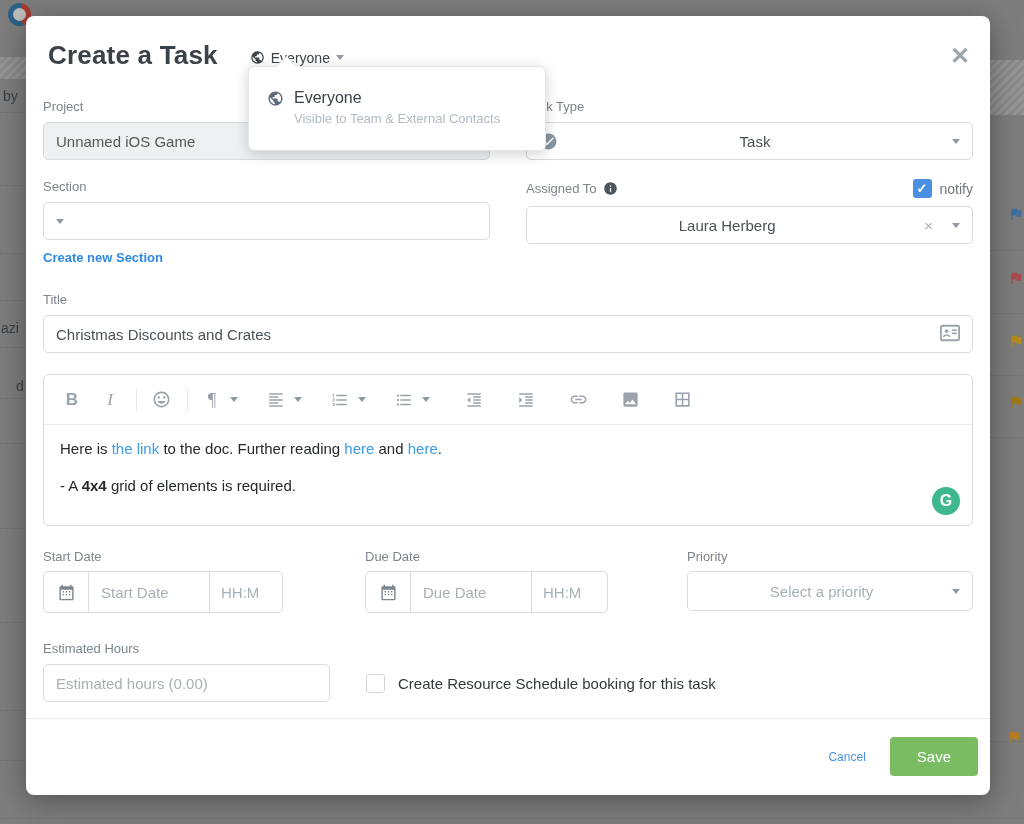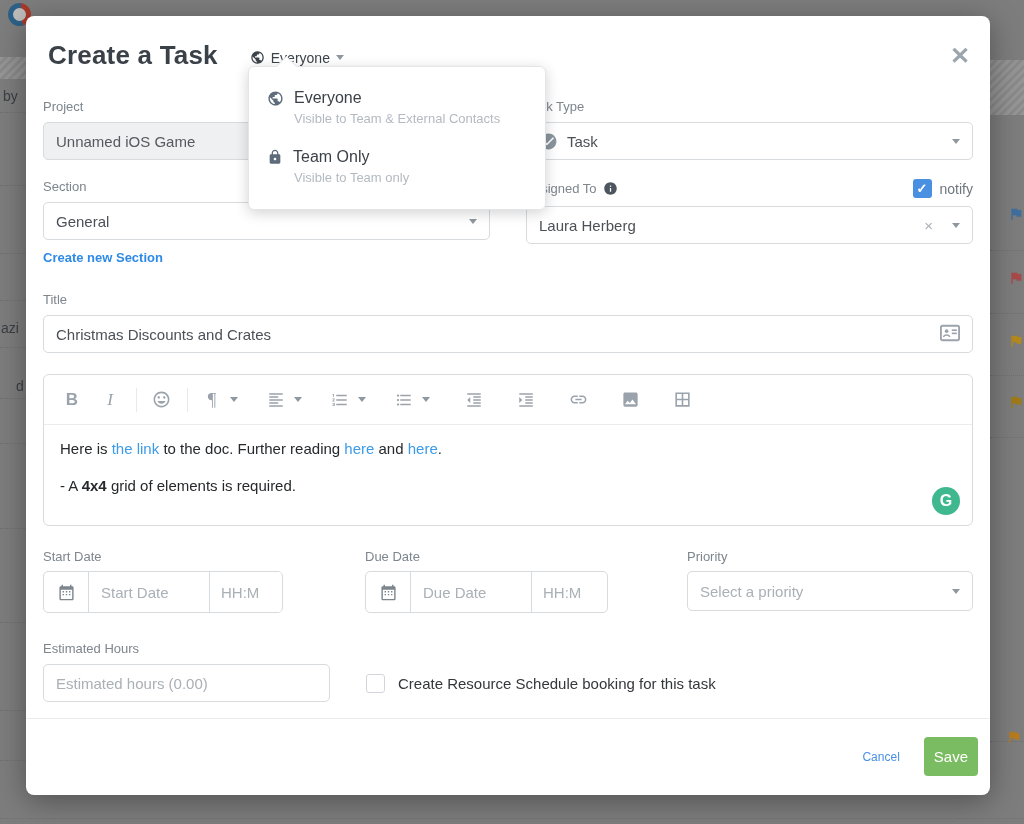--- a/index.html
+++ b/index.html
@@ -43,21 +43,21 @@
   .modal-body { padding:0 17px; }
   .field-label { font-size:13px; color:#7d858d; margin-bottom:8px; }
   .row2col { display:grid; grid-template-columns:1fr 1fr; column-gap:36px; }
   .row1 { margin-top:28px; }
   .row2 { margin-top:19px; }
   .input, .select { height:38px; border:1px solid #d7dbde; border-radius:5px; background:#fff;
     font-size:15px; color:#4b5157; width:100%; }
   input.input { padding:0 12px; font-family:"Liberation Sans",sans-serif; }
   input.input:disabled { background:#eef0f2; color:#55595e; }
   input::placeholder { color:#a9b0b6; opacity:1; }
-  .select { display:flex; align-items:center; padding:0 12px; cursor:pointer; gap:9px; }
+  .select { display:flex; align-items:center; padding:0 12px; cursor:pointer; gap:9px;text-align:center; }
   .select .grow { flex:1; }
   .link { font-size:13px; font-weight:700; color:#2e8ae6; margin-top:10px; display:inline-block; cursor:pointer;text-align:center; }
   .label-row { display:flex; align-items:center; margin-bottom:8px; }
   .label-row .field-label { margin-bottom:0; }
   .info-ic { margin-left:6px; }
   .notify-wrap { margin-left:auto; display:flex; align-items:center; gap:8px; }
   .checkbox { width:19px; height:19px; border-radius:3px; display:flex; align-items:center;
     justify-content:center; cursor:pointer; }
   .checkbox.checked { background:#4a90e2; color:#fff; font-size:13px; font-weight:700; }
   .checkbox.unchecked { background:#fff; border:1px solid #d2d6da; }
@@ -107,21 +107,21 @@
   .est-col { width:287px; }
   .booking { display:flex; align-items:center; gap:13px; margin-left:36px; margin-bottom:9px; }
   .booking-label { font-size:15px; color:#33383d; }
 
   
   .footer-divider { border-top:1px solid #eaeced; margin-top:16px; }
   .modal-footer { height:75px; display:flex; align-items:center; justify-content:flex-end;
     gap:24px; padding-right:12px; }
   .cancel-link { color:#4a90e2; font-size:12px; cursor:pointer; }
   .save-btn { background:#7abc62; color:#fff; border:none; border-radius:4px; font-size:15px;
-    padding:11px 10px; cursor:pointer; font-family:"Liberation Sans",sans-serif; }
+    padding:11px 27px; cursor:pointer; font-family:"Liberation Sans",sans-serif; }
   svg { display:block; }
 </style>
 </head>
 <body>
 
 <div class="backdrop">
   <div class="logo-ring"></div>
   <div class="hatch" style="left:0;top:57px;width:26px;height:22px"></div>
   <div class="hatch" style="left:990px;top:60px;width:34px;height:55px"></div>
   <div class="bg-text" style="left:3px;top:88px">by</div>
@@ -181,29 +181,20 @@
   <div class="popup">
     <div class="popup-item">
       <div class="row">
         <svg width="17" height="17" viewBox="0 0 24 24">
             <path fill="#5d6b7a" d="M12 2C6.48 2 2 6.48 2 12s4.48 10 10 10 10-4.48 10-10S17.52 2 12 2zm-1 17.93c-3.95-.49-7-3.85-7-7.93 0-.62.08-1.21.21-1.79L9 15v1c0 1.1.9 2 2 2v1.93zm6.9-2.54c-.26-.81-1-1.39-1.9-1.39h-1v-3c0-.55-.45-1-1-1H8v-2h2c.55 0 1-.45 1-1V7h2c1.1 0 2-.9 2-2v-.41c2.93 1.19 5 4.06 5 7.41 0 2.08-.8 3.97-2.1 5.39z"></path>
           </svg>
         <span class="opt-label">Everyone</span>
       </div>
       <div class="opt-desc">Visible to Team &amp; External Contacts</div>
     </div>
-    <div class="popup-item" style="margin-top:6px">
-      <div class="row">
-        <svg width="16" height="16" viewBox="0 0 24 24">
-            <path fill="#5d6b7a" d="M18 8h-1V6c0-2.76-2.24-5-5-5S7 3.24 7 6v2H6c-1.1 0-2 .9-2 2v10c0 1.1.9 2 2 2h12c1.1 0 2-.9 2-2V10c0-1.1-.9-2-2-2zm-6 9c-1.1 0-2-.9-2-2s.9-2 2-2 2 .9 2 2-.9 2-2 2zm3.1-9H8.9V6c0-1.71 1.39-3.1 3.1-3.1 1.71 0 3.1 1.39 3.1 3.1v2z"></path>
-          </svg>
-        <span class="opt-label">Team Only</span>
-      </div>
-      <div class="opt-desc">Visible to Team only</div>
-    </div>
   </div>
 
   <div class="modal-body">
 
     <div class="row2col row1">
       <div>
         <div class="field-label">Project</div>
         <input class="input" disabled="" value="Unnamed iOS Game" style="">
       </div>
       <div>
@@ -215,21 +206,20 @@
           <span class="grow">Task</span>
           <span class="caret"></span>
         </div>
       </div>
     </div>
 
     <div class="row2col row2">
       <div>
         <div class="field-label">Section</div>
         <div class="select">
-          <span class="grow">General</span>
           <span class="caret"></span>
         </div>
         <span class="link">Create new Section</span>
       </div>
       <div>
         <div class="label-row">
           <span class="field-label">Assigned To</span>
           <svg class="info-ic" width="15" height="15" viewBox="0 0 24 24">
               <path fill="#4d565e" d="M12 2C6.48 2 2 6.48 2 12s4.48 10 10 10 10-4.48 10-10S17.52 2 12 2zm1 15h-2v-6h2v6zm0-8h-2V7h2v2z"></path>
             </svg>

